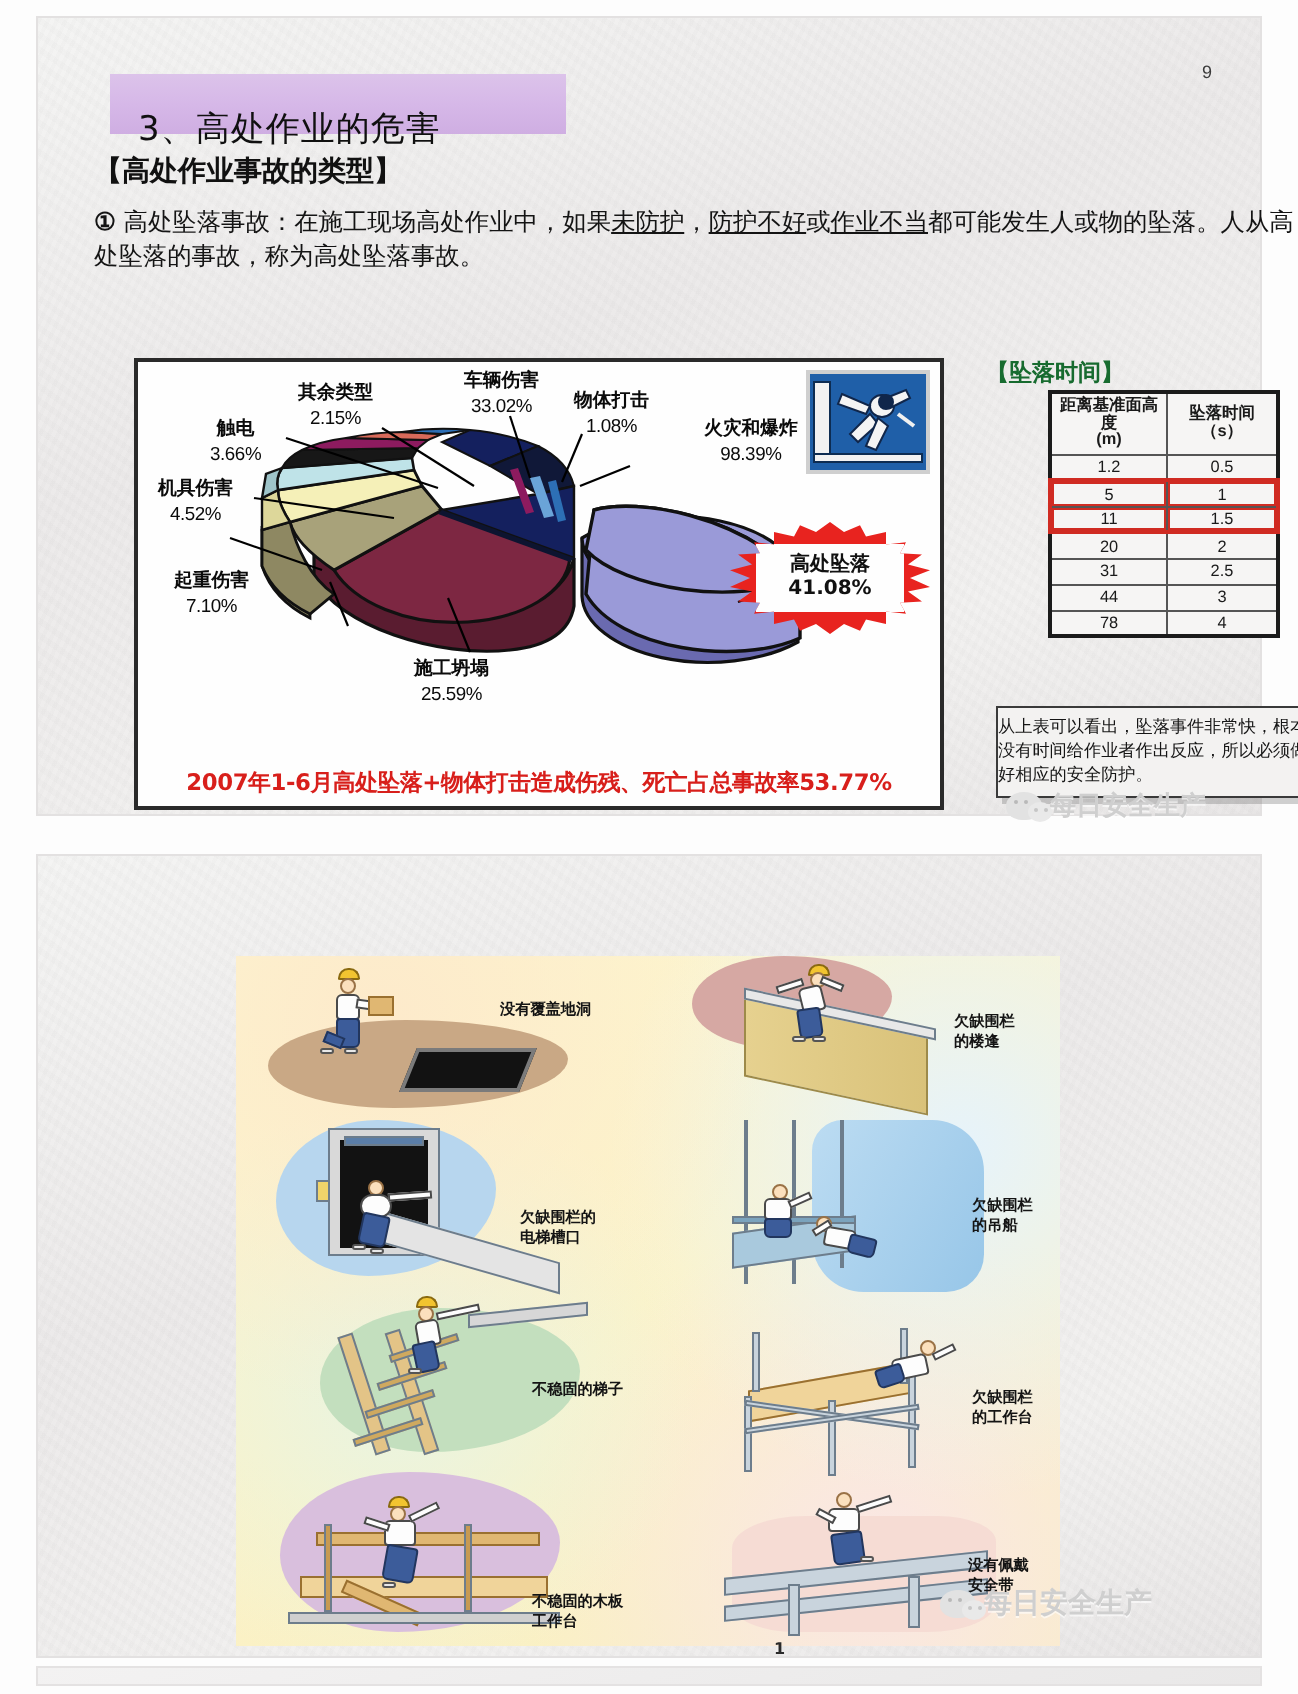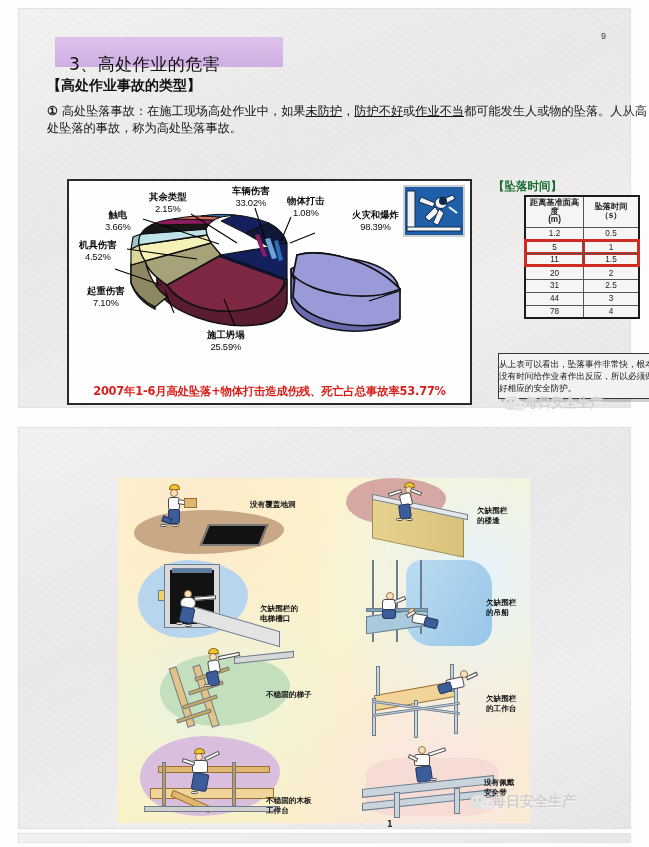--- a/index.html
+++ b/index.html
@@ -311,20 +311,26 @@
         </div>
         <div class="cl" style="left:18px;  top:104px;">
           <div>起重伤害</div>
           <div class="pct">7.10%</div>
         </div>
         <div class="cl" style="left:138px; top:148px;">
           <div>施工坍塌</div>
           <div class="pct">25.59%</div>
         </div>
 
+        <div class="burst" style="left:296px; top:80px; width:100px; height:56px;">
+          <div class="burst-inner">
+            <div>高处坠落</div>
+            <div class="pct">41.08%</div>
+          </div>
+        </div>
 
         <div class="vignette">
           <svg width="58" height="48" viewBox="0 0 58 48">
             <rect x="0" y="0" width="58" height="48" fill="#1f5fa8"></rect>
             <path d="M2 4 L10 4 L10 44 L2 44 Z" fill="#f2f2f2" stroke="#0d2c52" stroke-width="1"></path>
             <path d="M2 40 L56 40 L56 44 L2 44 Z" fill="#f2f2f2" stroke="#0d2c52" stroke-width="1"></path>
             <g fill="#f4f4f4" stroke="#10264a" stroke-width="1">
               <ellipse cx="36" cy="16" rx="6" ry="5.5"></ellipse>
               <path d="M30 20 L20 30 L24 34 L34 25 Z"></path>
               <path d="M34 22 L28 36 L33 38 L39 26 Z"></path>

